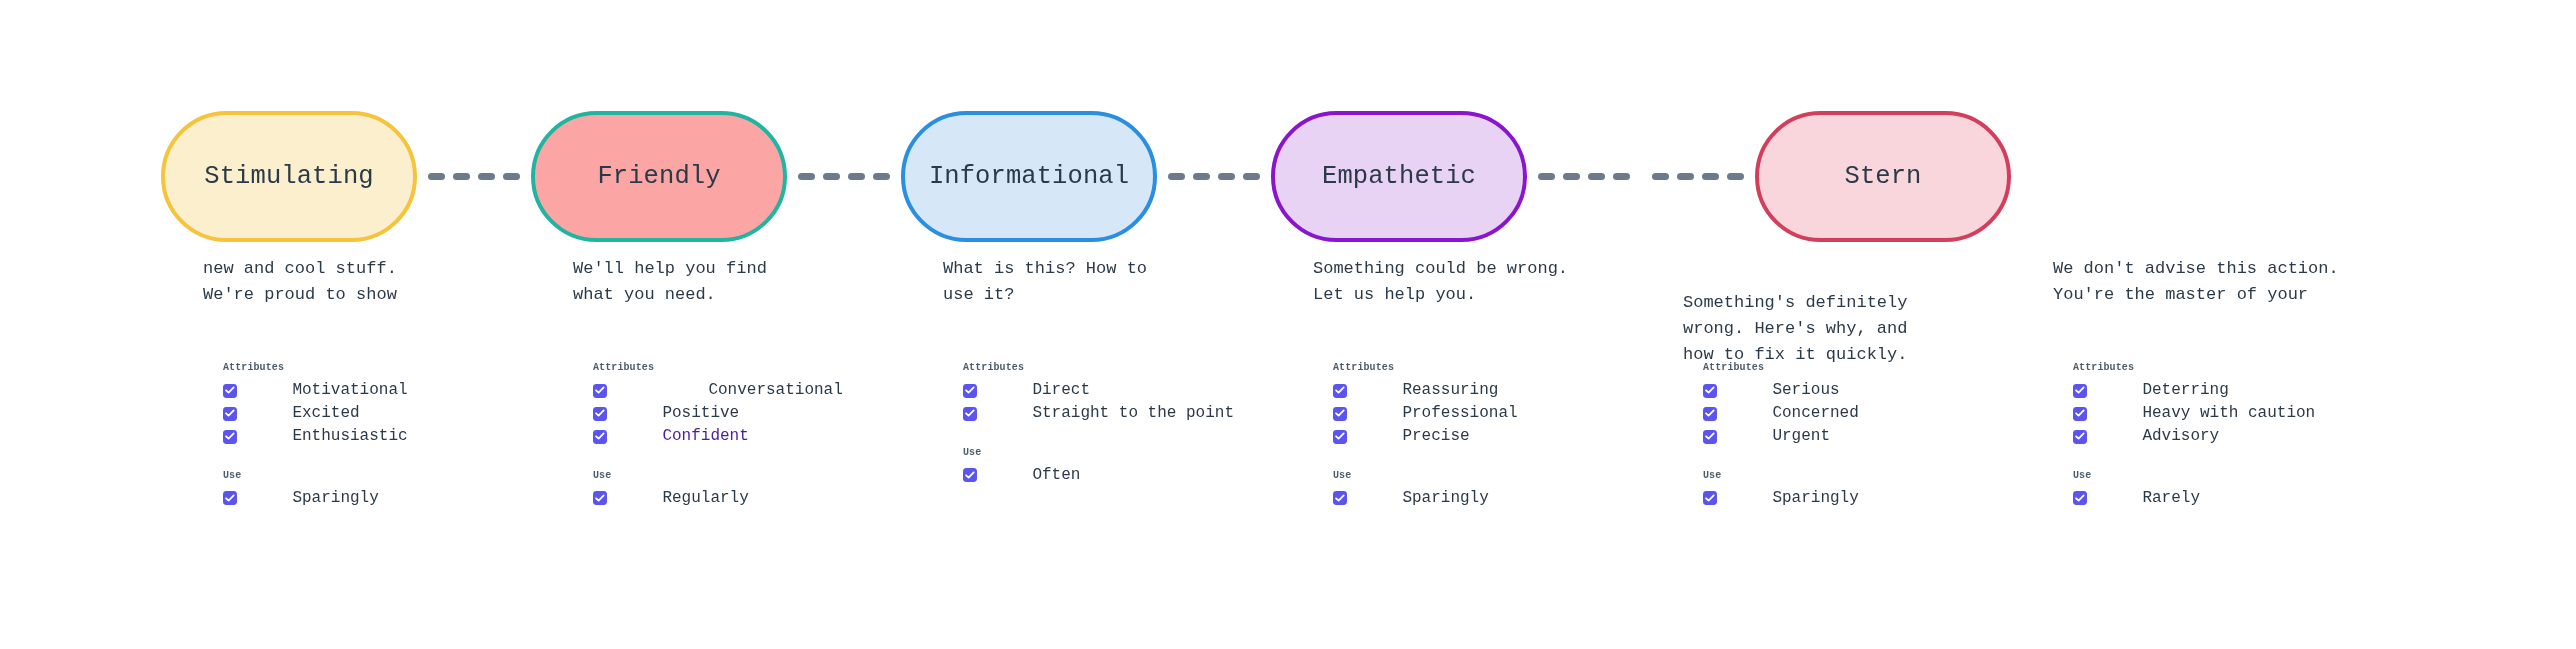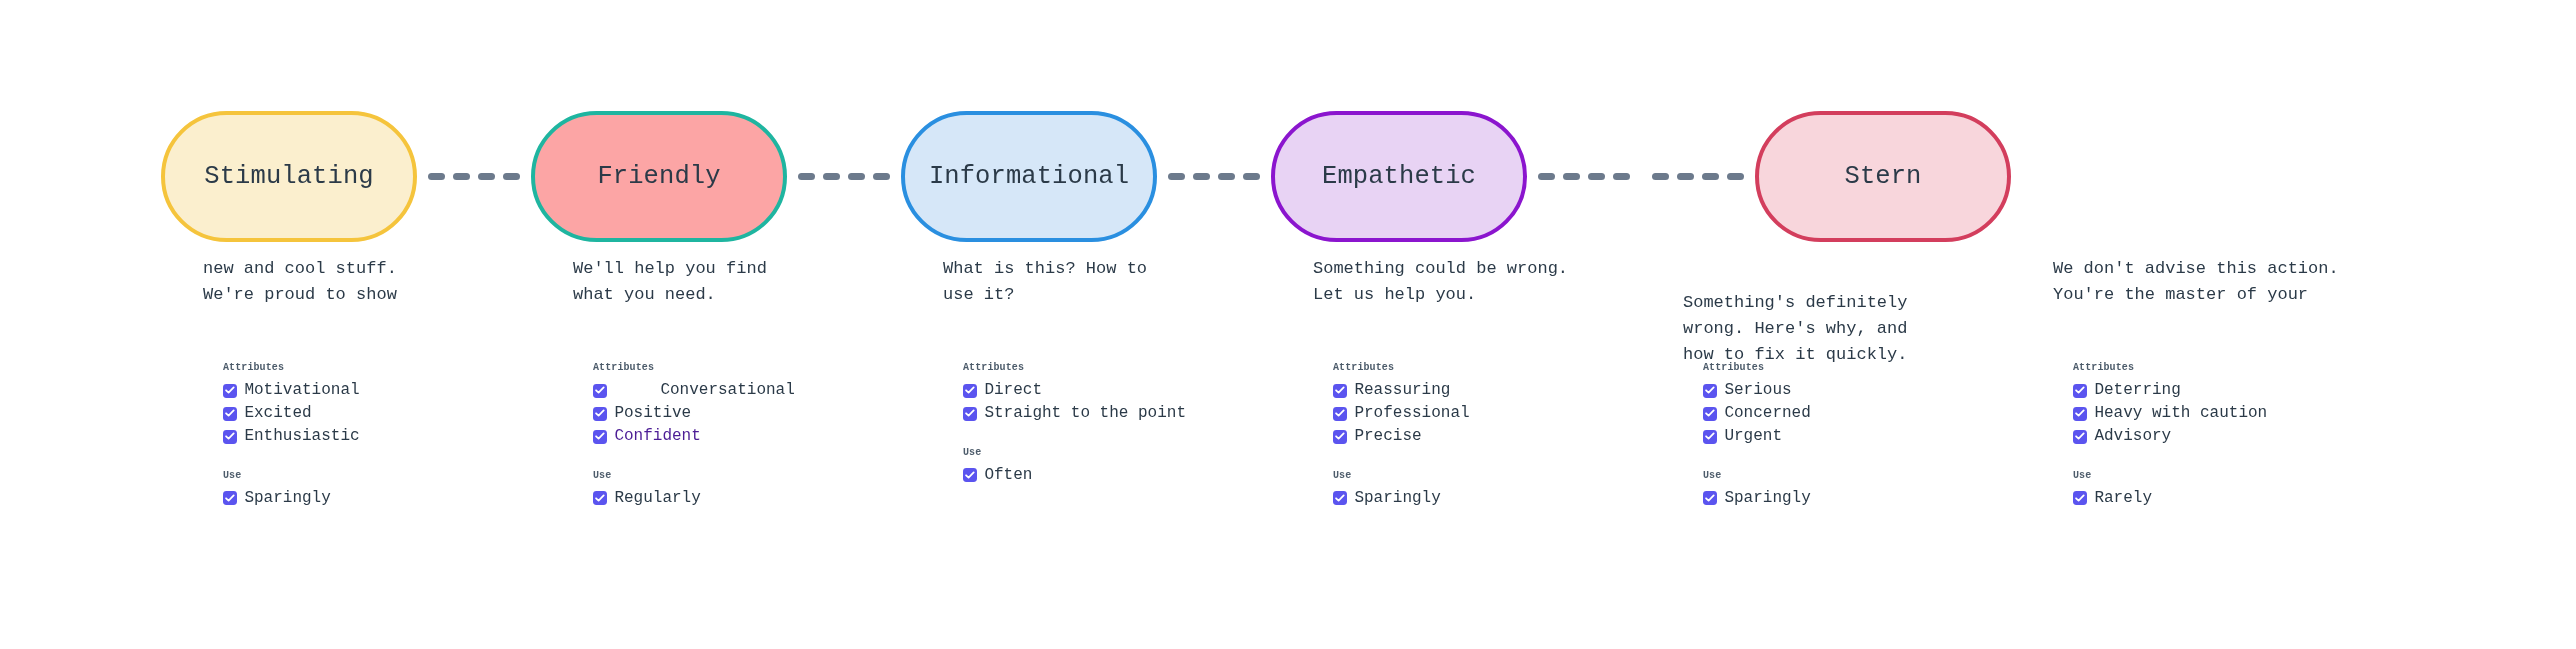--- a/index.html
+++ b/index.html
@@ -119,20 +119,21 @@
     color: #4d5c6b;
     margin-bottom: 6px;
     letter-spacing: 0.1px;
   }
   .group-use { margin-top: 21.5px; }
 
   .check-item {
     display: flex;
     align-items: center;
     height: 23px;
+    gap: 48px;
   }
   .checkbox {
     width: 14px;
     height: 14px;
     border-radius: 3.4px;
     background: #5b54ef;
     flex: 0 0 14px;
     position: relative;
     margin-right: 7.4px;
   }

